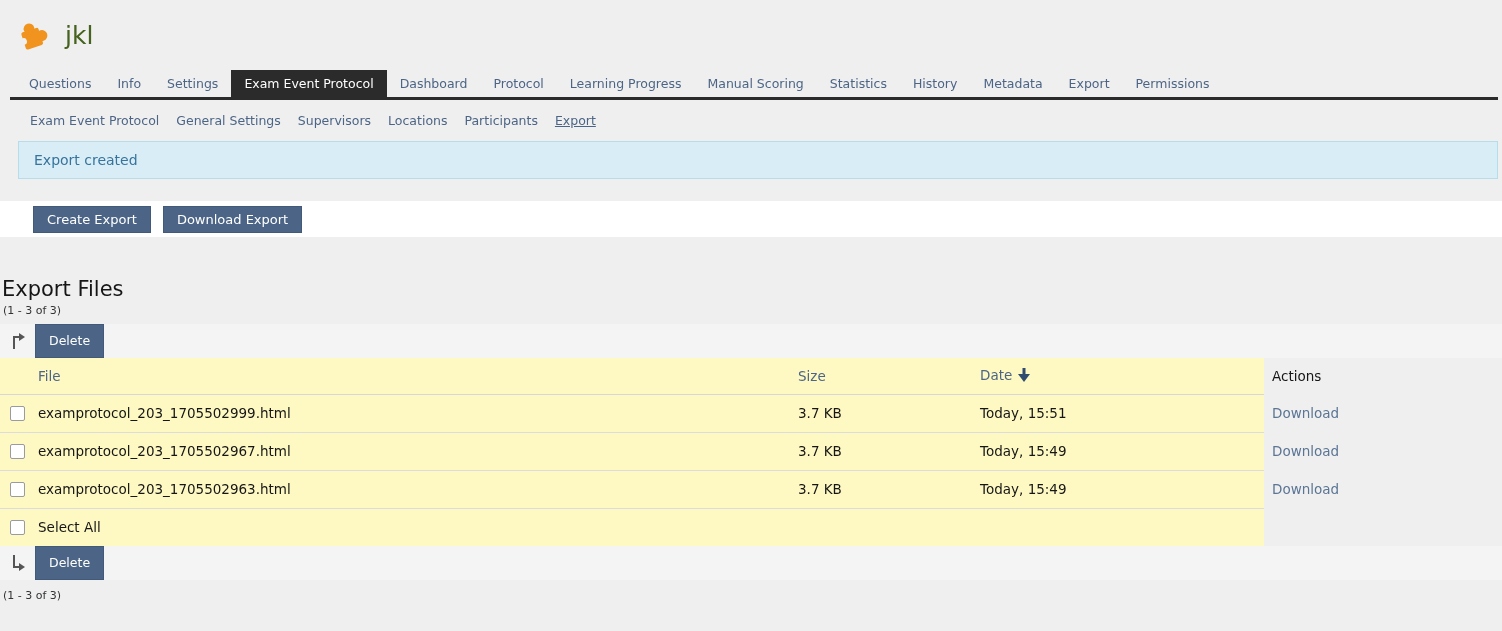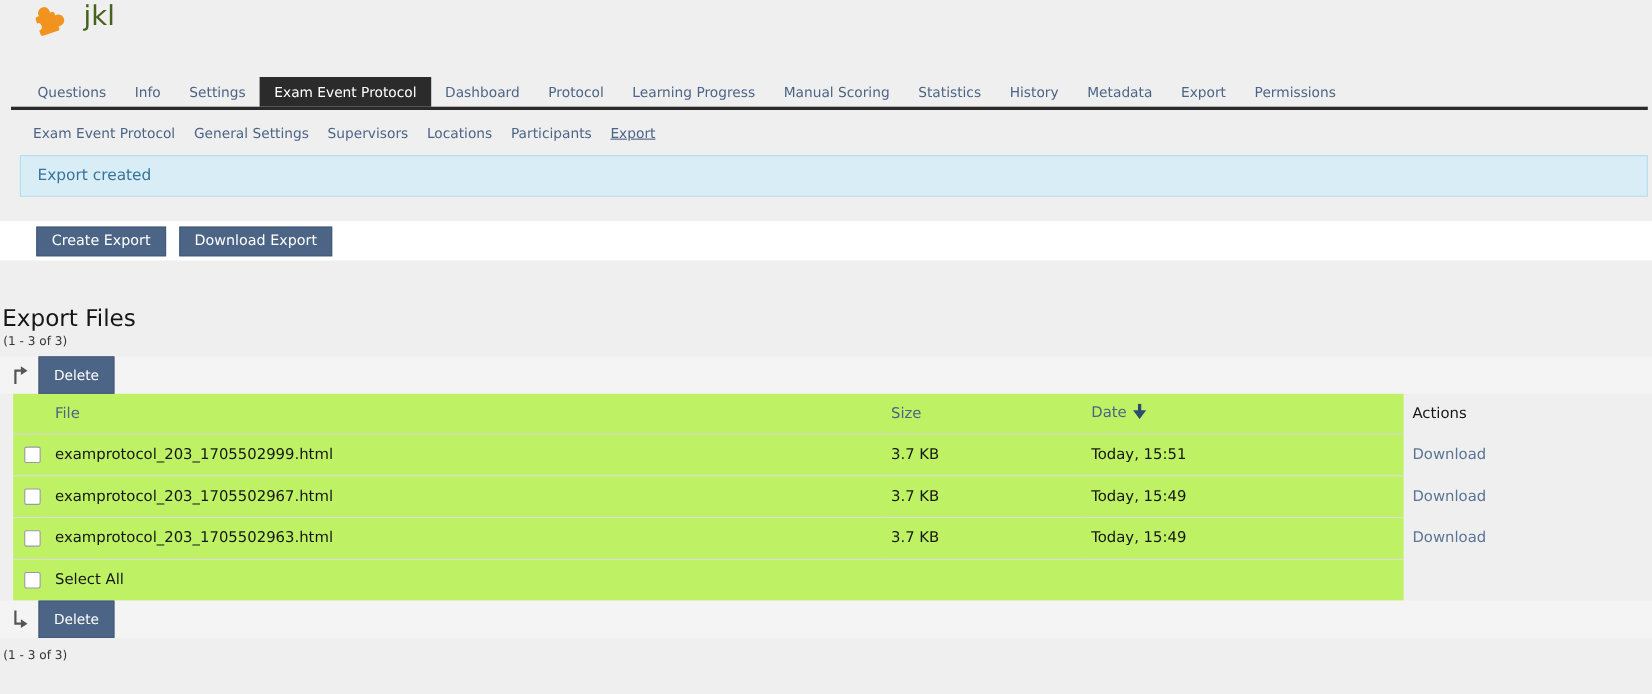--- a/index.html
+++ b/index.html
@@ -19,25 +19,25 @@
   }
   *{box-sizing:border-box;}
   html,body{margin:0;padding:0;}
   body{
     width:1502px;height:631px;overflow:hidden;
     background:var(--page-bg);
     font-family:"DejaVu Sans","Liberation Sans",sans-serif;
     color:var(--text-dark);
   }
   
-  .header{height:70px;display:flex;align-items:flex-start;padding-left:24px;background:var(--page-bg);}
+  .header{height:70px;display:flex;align-items:center;padding-left:13px;background:var(--page-bg);}
   .logo{width:36px;height:36px;display:block;}
   .app-title{margin-left:16px;font-size:25px;color:var(--title-color);}
   
-  .tabbar{display:flex;align-items:stretch;padding-left:21px;height:27px;}
+  .tabbar{display:flex;align-items:stretch;padding-left:16px;height:27px;}
   .tab{display:flex;align-items:center;padding:0 13px;font-size:12.5px;color:var(--accent);cursor:pointer;white-space:nowrap;}
   .tab.active{background:var(--active-tab);color:#ffffff;}
   .tab-rule{height:3px;background:var(--active-tab);margin:0 4px 0 10px;}
   
   .subtabs{display:flex;gap:17px;padding:13px 0 11px 30px;font-size:12.5px;}
   .subtab{color:var(--accent);cursor:pointer;white-space:nowrap;}
   .subtab.active{text-decoration:underline;}
   
   .infobox{margin:2px 4px 0 18px;height:38px;background:var(--info-bg);
     border:1px solid var(--info-border);display:flex;align-items:center;
@@ -50,21 +50,21 @@
   
   .section-head{background:var(--page-bg);padding:40px 0 7px 2px;}
   .section-title{font-size:21px;font-weight:400;margin:0;color:var(--text-dark);line-height:24px;}
   .section-count{font-size:11px;color:#333;margin-top:3px;padding-left:1px;}
   
   .tool-strip{height:34px;background:var(--strip-bg);display:flex;align-items:center;gap:9px;padding-left:10px;}
   .btn-small{background:var(--accent);border:1px solid #43597a;color:#fff;font-size:12.5px;
     padding:8px 13px;font-family:inherit;cursor:pointer;line-height:16px;}
   .corner-arrow{display:flex;align-items:center;}
   
-  table{width:1240px;table-layout:fixed;border-collapse:collapse;background:#bef264;margin-left:12px;}
+  table{width:1240px;table-layout:fixed;border-collapse:collapse;background:#fef9c3;}
   th,td{text-align:left;font-size:13.5px;font-weight:400;padding:0;vertical-align:middle;}
   thead tr{height:36px;}
   tbody tr{height:38px;border-bottom:1px solid var(--row-border);}
   thead tr{border-bottom:1px solid #d7d7d7;}
   tbody tr.select-all-row{border-bottom:none;}
   th{color:var(--accent);}
   th.col-actions{color:var(--text-dark);}
   .cell-pad{padding-left:8px;}
   .check-cell{padding-left:10px;}
   input[type="checkbox"]{appearance:none;-webkit-appearance:none;width:15px;height:15px;

